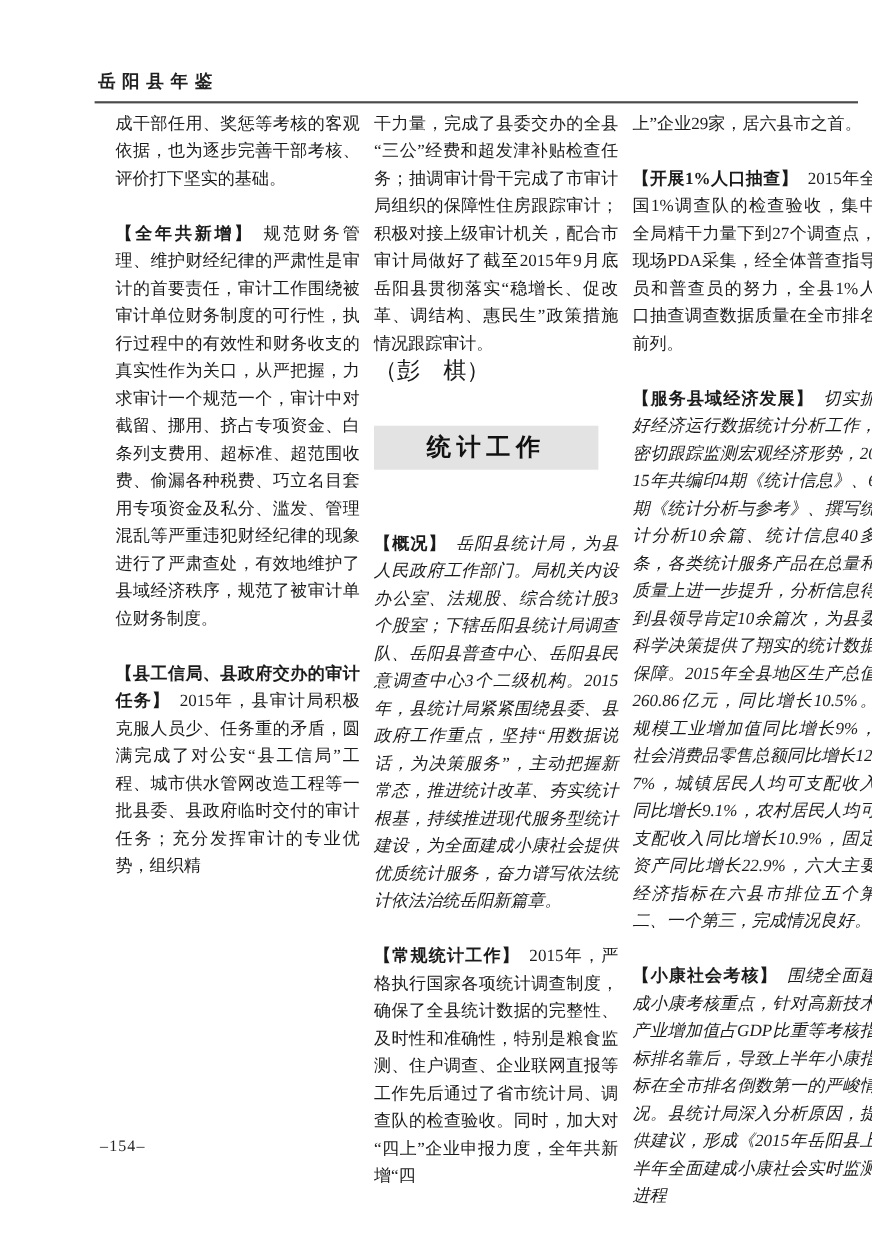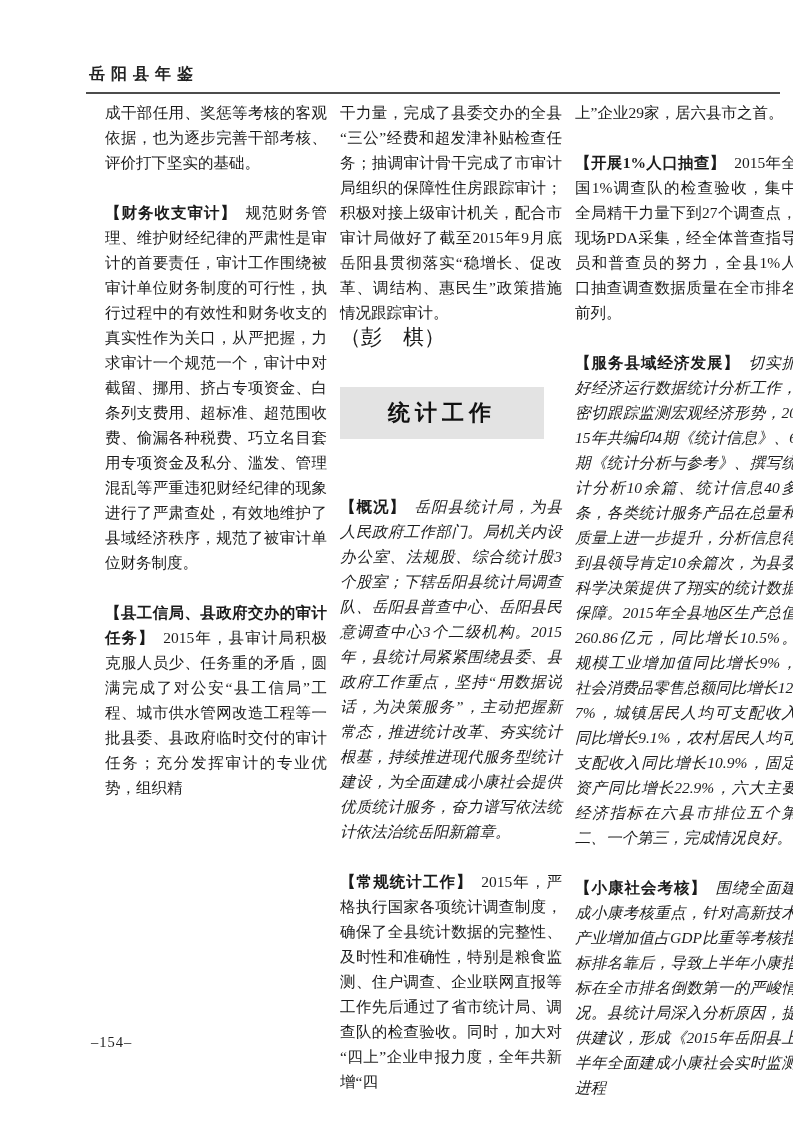--- a/index.html
+++ b/index.html
@@ -30,21 +30,21 @@
   }
   p.entry{margin-top:25px;}
   .lbl{font-weight:bold;margin-right:0.55em;}
   .kai{font-style:italic;}
   .byline{
     margin:0;font-size:21px;line-height:25px;text-align:left;
     padding-right:4px;
   }
   .section-box{
     margin-top:37px;margin-bottom:55px;
-    width:204px;height:52px;
+    width:204px;height:40px;
     background:#e3e3e3;
     display:flex;align-items:center;justify-content:center;
     font-size:22px;font-weight:bold;letter-spacing:5px;color:#111;
   }
   .footer-pagenum{
     position:absolute;left:63px;top:1034px;
     font-size:14.5px;letter-spacing:1px;color:#222;
   }
 </style>
 </head>
@@ -52,21 +52,21 @@
 
 <div class="page">
 
   <div class="header-title">岳阳县年鉴</div>
   <div class="header-rule"></div>
 
   <div class="content">
 
     <section class="col">
       <p class="body"><span>成干部任用、奖惩等考核的客观依据，也为逐步完善干部考核、评价打下坚实的基础。</span></p>
-      <p class="body entry"><b class="lbl">【财务收支审计】</b><span>规范财务管理、维护财经纪律的严肃性是审计的首要责任，审计工作围绕被审计单位财务制度的可行性，执行过程中的有效性和财务收支的真实性作为关口，从严把握，力求审计一个规范一个，审计中对截留、挪用、挤占专项资金、白条列支费用、超标准、超范围收费、偷漏各种税费、巧立名目套用专项资金及私分、滥发、管理混乱等严重违犯财经纪律的现象进行了严肃查处，有效地维护了县域经济秩序，规范了被审计单位财务制度。</span></p>
+      <p class="body entry"><b class="lbl">【全年共新增】</b><span>规范财务管理、维护财经纪律的严肃性是审计的首要责任，审计工作围绕被审计单位财务制度的可行性，执行过程中的有效性和财务收支的真实性作为关口，从严把握，力求审计一个规范一个，审计中对截留、挪用、挤占专项资金、白条列支费用、超标准、超范围收费、偷漏各种税费、巧立名目套用专项资金及私分、滥发、管理混乱等严重违犯财经纪律的现象进行了严肃查处，有效地维护了县域经济秩序，规范了被审计单位财务制度。</span></p>
       <p class="body entry"><b class="lbl">【县工信局、县政府交办的审计任务】</b><span>2015年，县审计局积极克服人员少、任务重的矛盾，圆满完成了对公安“县工信局”工程、城市供水管网改造工程等一批县委、县政府临时交付的审计任务；充分发挥审计的专业优势，组织精</span></p>
     </section>
 
     <section class="col">
       <p class="body"><span>干力量，完成了县委交办的全县“三公”经费和超发津补贴检查任务；抽调审计骨干完成了市审计局组织的保障性住房跟踪审计；积极对接上级审计机关，配合市审计局做好了截至2015年9月底岳阳县贯彻落实“稳增长、促改革、调结构、惠民生”政策措施情况跟踪审计。</span></p>
       <p class="byline">（彭　棋）</p>
       <div class="section-box">
           <span>统计工作</span>
         </div>
       <p class="body kai"><b class="lbl" style="font-style:normal">【概况】</b><span>岳阳县统计局，为县人民政府工作部门。局机关内设办公室、法规股、综合统计股3个股室；下辖岳阳县统计局调查队、岳阳县普查中心、岳阳县民意调查中心3个二级机构。2015年，县统计局紧紧围绕县委、县政府工作重点，坚持“用数据说话，为决策服务”，主动把握新常态，推进统计改革、夯实统计根基，持续推进现代服务型统计建设，为全面建成小康社会提供优质统计服务，奋力谱写依法统计依法治统岳阳新篇章。</span></p>

